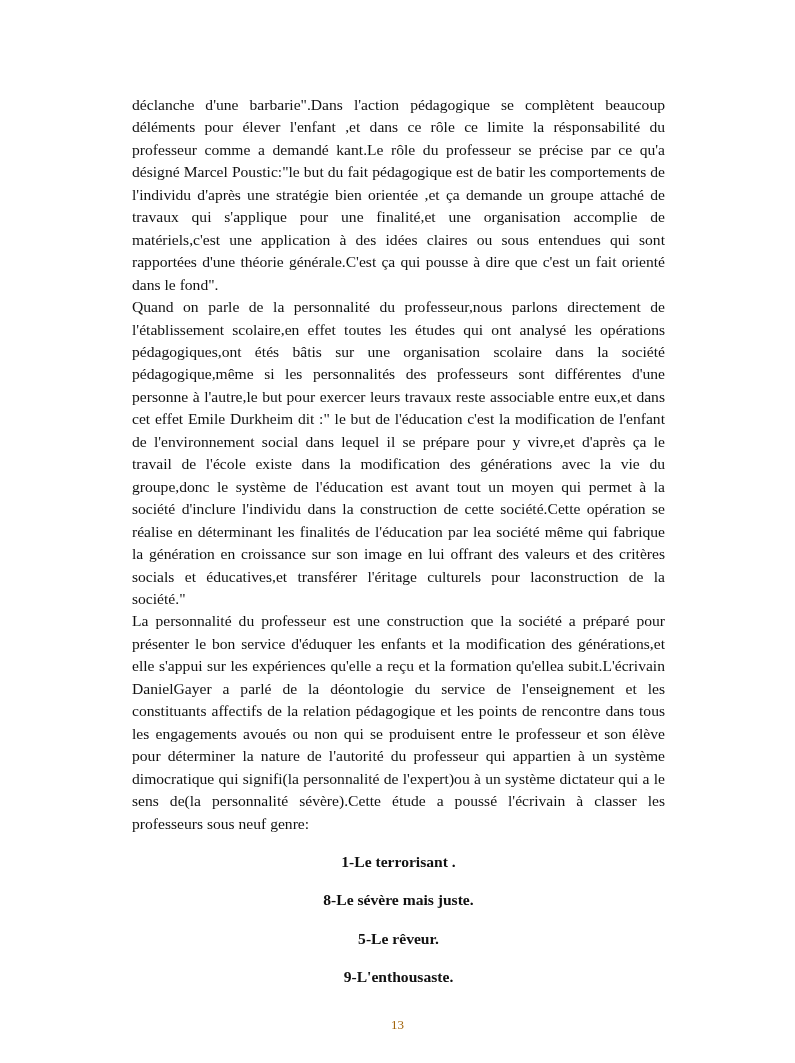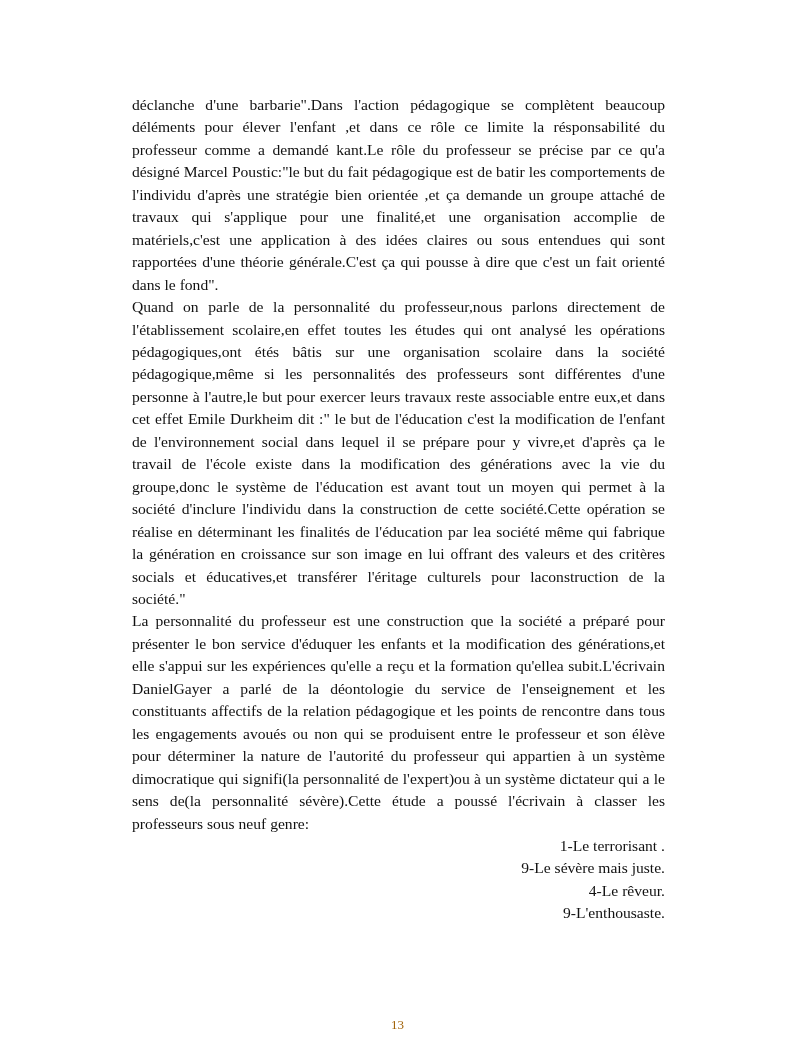--- a/index.html
+++ b/index.html
@@ -12,38 +12,38 @@
     left: 132px;
     top: 94px;
     width: 533px;
     font-family: "Liberation Serif", serif;
     font-size: 15.6px;
     line-height: 22.45px;
     color: #111111;
     text-align: justify;
   }
   .para { margin: 0; }
-  .list-item { margin: 0; text-align: right; }
+  .list-item { margin: 16px; text-align: center; font-weight: bold; }
   .page-number {
     position: absolute;
     left: 0; width: 795px;
     top: 1017px;
     text-align: center;
     font-family: "Liberation Serif", serif;
     font-size: 13px;
     color: #a16207;
   }
 </style>
 </head>
 <body>
 
 <div class="page">
   <div class="body-text">
     <p class="para">déclanche d'une barbarie".Dans l'action pédagogique se complètent beaucoup déléments pour élever l'enfant ,et dans ce rôle ce limite la résponsabilité du professeur comme a demandé kant.Le rôle du professeur se précise par ce qu'a désigné Marcel Poustic:"le but du fait pédagogique est de batir les comportements de l'individu d'après une stratégie bien orientée ,et ça demande un groupe attaché de travaux qui s'applique pour une finalité,et une organisation accomplie de matériels,c'est une application à des idées claires ou sous entendues qui sont rapportées d'une théorie générale.C'est ça qui pousse à dire que c'est un fait orienté dans le fond".</p>
     <p class="para">Quand on parle de la personnalité du professeur,nous parlons directement de l'établissement scolaire,en effet toutes les études qui ont analysé les opérations pédagogiques,ont étés bâtis sur une organisation scolaire dans la société pédagogique,même si les personnalités des professeurs sont différentes d'une personne à l'autre,le but pour exercer leurs travaux reste associable entre eux,et dans cet effet Emile Durkheim dit :" le but de l'éducation c'est la modification de l'enfant de l'environnement social dans lequel il se prépare pour y vivre,et d'après ça le travail de l'école existe dans la modification des générations avec la vie du groupe,donc le système de l'éducation est avant tout un moyen qui permet à la société d'inclure l'individu dans la construction de cette société.Cette opération se réalise en déterminant les finalités de l'éducation par lea société même qui fabrique la génération en croissance sur son image en lui offrant des valeurs et des critères socials et éducatives,et transférer l'éritage culturels pour laconstruction de la société."</p>
     <p class="para">La personnalité du professeur est une construction que la société a préparé pour présenter le bon service d'éduquer les enfants et la modification des générations,et elle s'appui sur les expériences qu'elle a reçu et la formation qu'ellea subit.L'écrivain DanielGayer a parlé de la déontologie du service de l'enseignement et les constituants affectifs de la relation pédagogique et les points de rencontre dans tous les engagements avoués ou non qui se produisent entre le professeur et son élève pour déterminer la nature de l'autorité du professeur qui appartien à un système dimocratique qui signifi(la personnalité de l'expert)ou à un système dictateur qui a le sens de(la personnalité sévère).Cette étude a poussé l'écrivain à classer les professeurs sous neuf genre:</p>
     <p class="list-item">1-Le terrorisant .</p>
-    <p class="list-item">9-Le sévère mais juste.</p>
-    <p class="list-item">4-Le rêveur.</p>
+    <p class="list-item">8-Le sévère mais juste.</p>
+    <p class="list-item">5-Le rêveur.</p>
     <p class="list-item">9-L'enthousaste.</p>
   </div>
   <div class="page-number">13</div>
 </div>
 
 </body></html>

